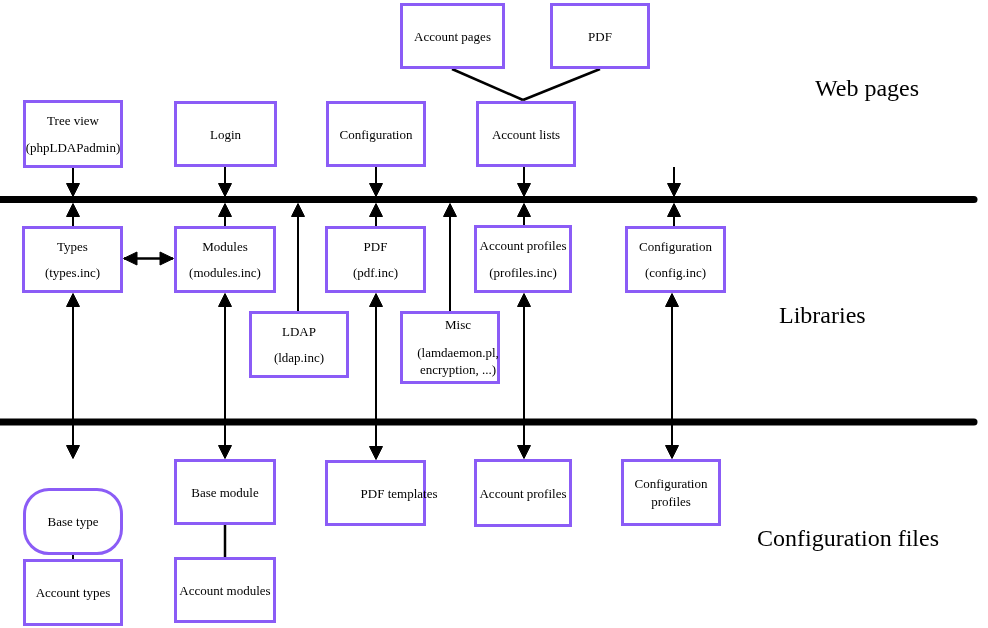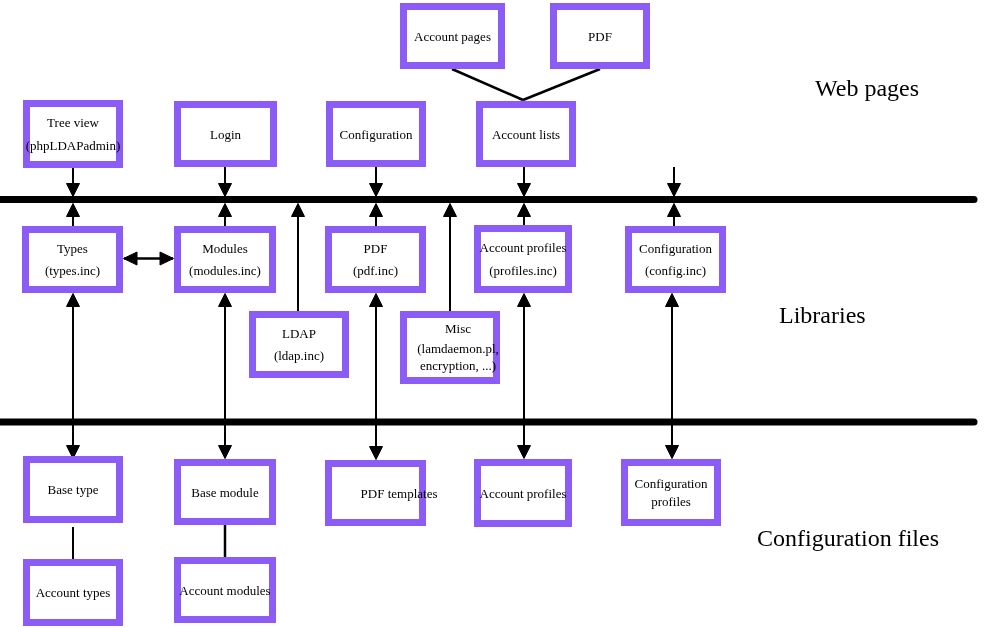--- a/index.html
+++ b/index.html
@@ -18,21 +18,21 @@
   }
   #connector-layer {
     position: absolute;
     left: 0; top: 0;
     width: 988px; height: 628px;
     pointer-events: none;
   }
   .box {
     position: absolute;
     box-sizing: border-box;
-    border: 7px solid #8b5cf6;
+    border: 3px solid #8b5cf6;
     background: #ffffff;
     display: flex;
     flex-direction: column;
     align-items: center;
     text-align: center;
     font-size: 13px;
     line-height: 15px;
     white-space: nowrap;
     z-index: 1;
   }
@@ -201,21 +201,21 @@
     <span>(ldap.inc)</span>
   </div>
 
   <div class="box misc" style="left:400px; top:311px; width:100px; height:73px; line-height:17px;">
     <span>Misc</span>
     <span class="spacer"></span>
     <span>(lamdaemon.pl,</span>
     <span>encryption, ...)</span>
   </div>
 
-  <div class="box center" style="left:23px; top:456px; width:100px; height:67px;">
+  <div class="box center" style="left:23px; top:488px; width:100px; height:67px;border-radius:26px;">
     <span>Base type</span>
   </div>
 
   <div class="box center" style="left:174px; top:459px; width:102px; height:66px;">
     <span>Base module</span>
   </div>
 
   <div class="box center" style="left:325px; top:460px; width:101px; height:66px;padding-left:47px;">
     <span>PDF templates</span>
   </div>

